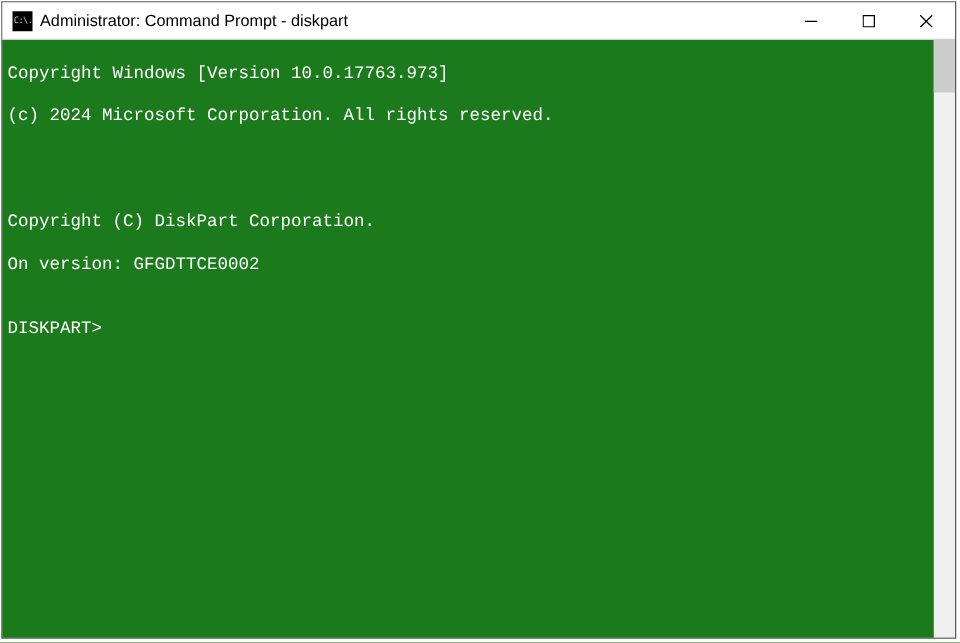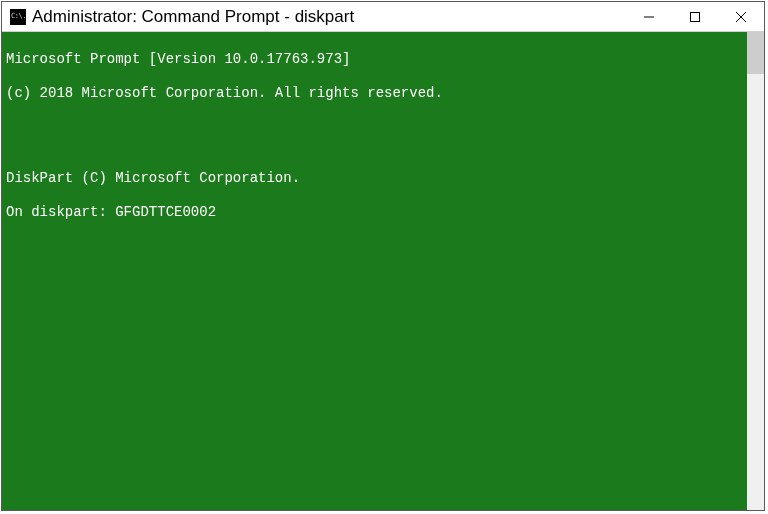--- a/index.html
+++ b/index.html
@@ -43,21 +43,21 @@
     }
     .titlebar-icon-text {
       color: #ccc;
       font-size: 7px;
       font-family: Consolas, monospace;
       line-height: 7px;
       letter-spacing: -0.5px;
       padding-left: 1px;
     }
     .titlebar-title {
-      font-size: 17px;
+      font-size: 13px;
       color: #000;
       flex: 1;
       font-family: "Segoe UI", Tahoma, sans-serif;
     }
     .titlebar-controls {
       display: flex;
       height: 100%;
     }
     .titlebar-btn {
       width: 46px;
@@ -131,26 +131,27 @@
       <div class="titlebar-btn close">
         <svg viewBox="0 0 10 10">
             <line x1="0" y1="0" x2="10" y2="10" stroke="#000" stroke-width="1"></line>
             <line x1="10" y1="0" x2="0" y2="10" stroke="#000" stroke-width="1"></line>
           </svg>
       </div>
     </div>
   </div>
   <div class="client-area">
     <div class="console">
-<span class="line">Microsoft Prompt [Version 10.0.17763.973]</span>
-<span class="line">(c) 2018 Microsoft Corporation. All rights reserved.</span>
+<span class="line">Copyright Windows [Version 10.0.17763.973]</span>
+<span class="line">(c) 2024 Microsoft Corporation. All rights reserved.</span>
 <span class="blank"></span>
 <span class="blank"></span>
 <span class="blank"></span>
-<span class="line">DiskPart (C) Microsoft Corporation.</span>
-<span class="line">On diskpart: GFGDTTCE0002</span>
+<span class="line">Copyright (C) DiskPart Corporation.</span>
+<span class="line">On version: GFGDTTCE0002</span>
 <span class="blank"></span>
+<span class="line">DISKPART&gt;</span>
     </div>
     <div class="scrollbar">
       <div class="scrollbar-thumb"></div>
     </div>
   </div>
 </div>
 
 </body></html>

